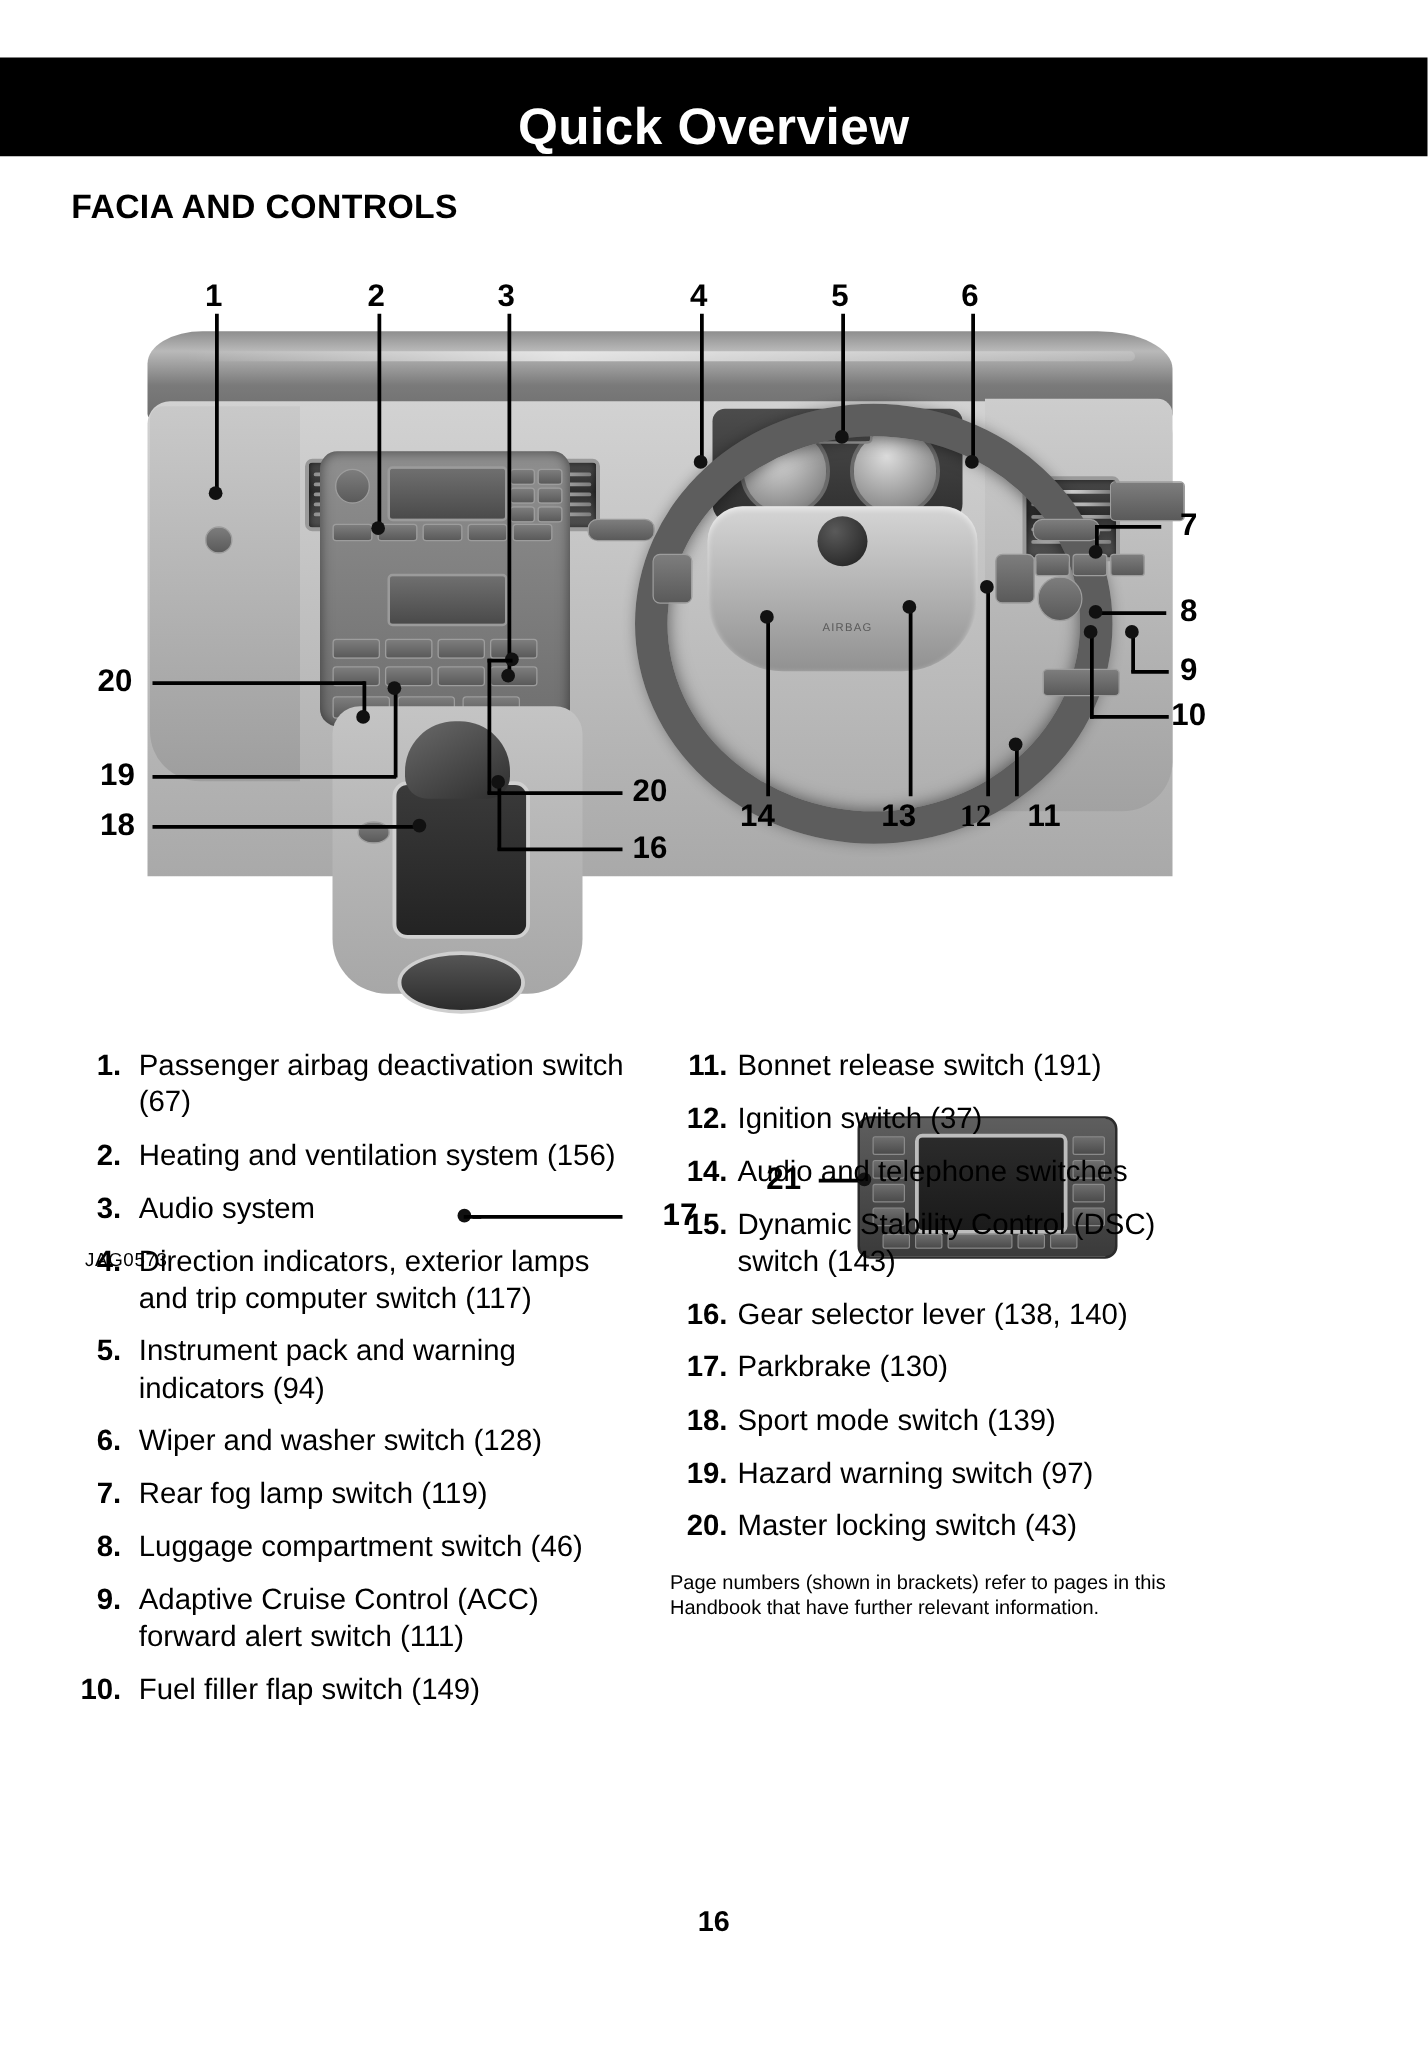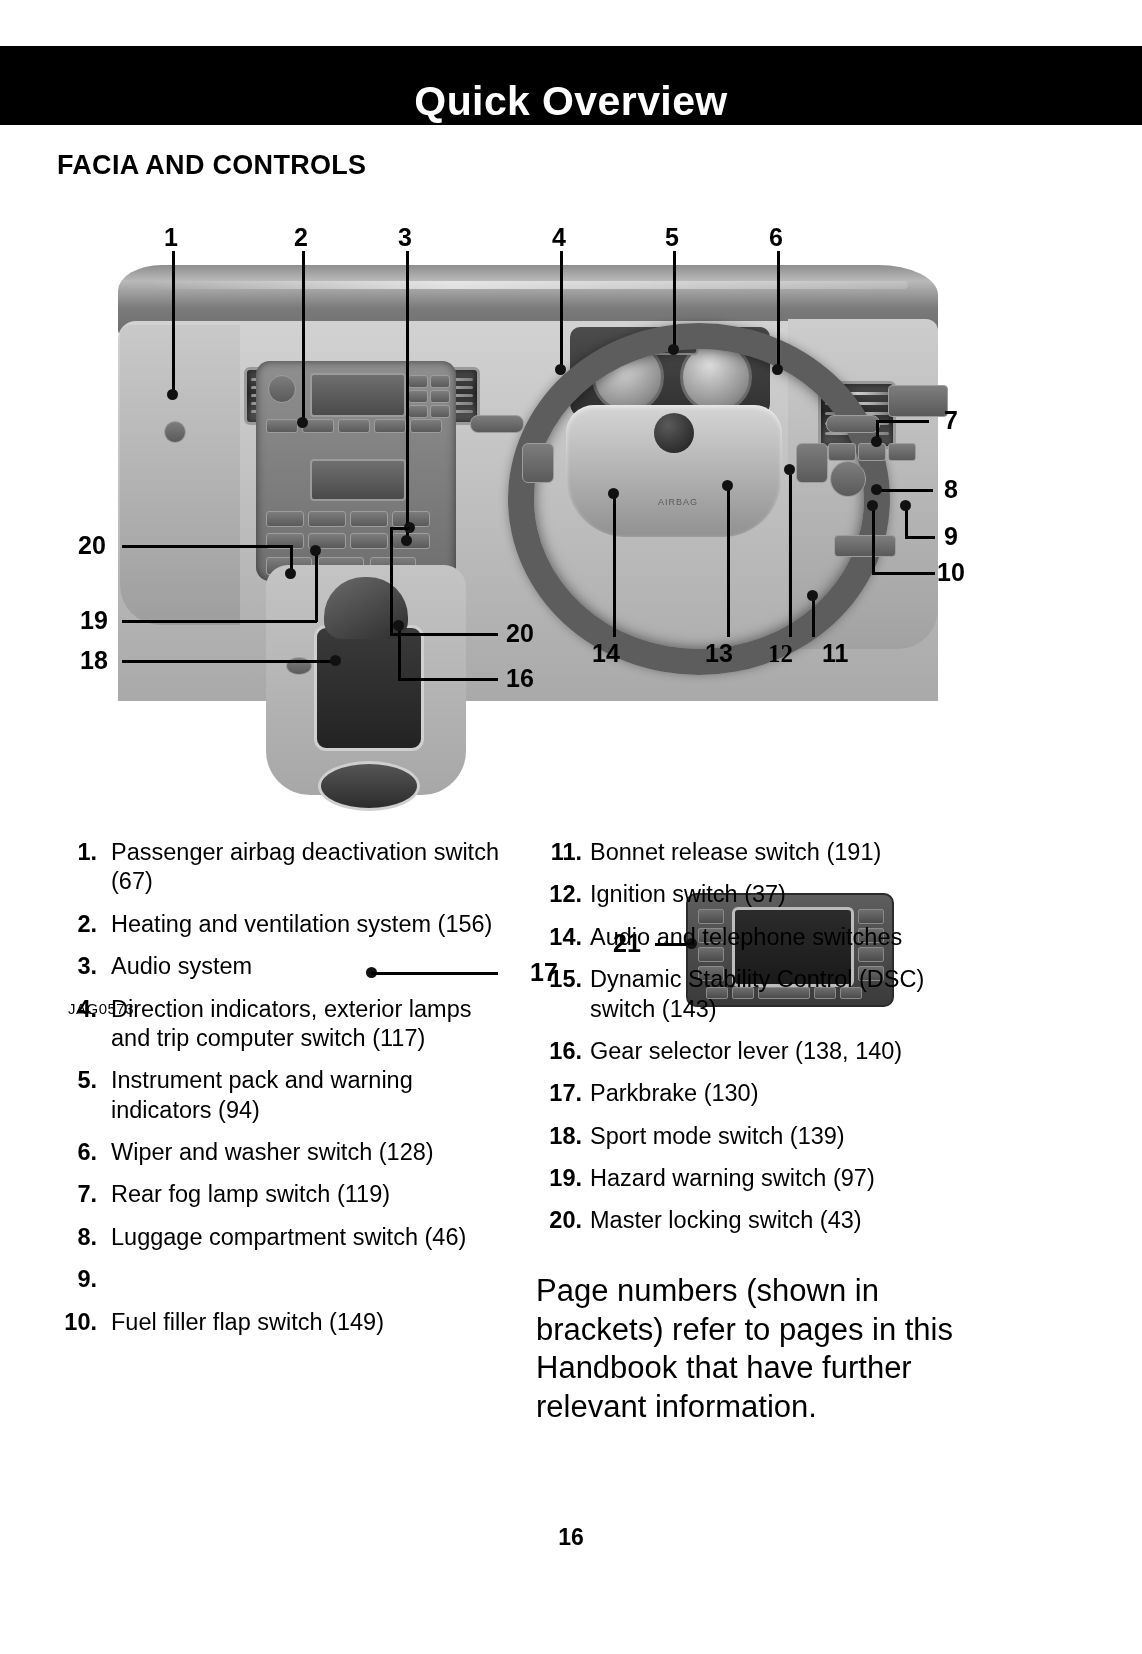--- a/index.html
+++ b/index.html
@@ -253,23 +253,23 @@
   .li-num {
     font-weight: bold;
     flex: 0 0 auto;
     text-align: right;
   }
   .col-left  .li-num { width: 42px; margin-right: 14px; }
   .col-right .li-num { width: 46px; margin-right: 8px; }
   .li-text { flex: 1 1 auto; }
 
   .note {
-    font-size: 31px;
+    font-size: 16px;
     line-height: 1.25;
-    margin-top: 36px;
+    margin-top: 21px;
   }
 
   .page-number {
     position: absolute;
     left: 0;
     top: 1524px;
     width: 1142px;
     text-align: center;
     font-size: 23px;
     font-weight: bold;
@@ -518,20 +518,21 @@
       <li>
         <span class="li-num">7.</span>
         <span class="li-text">Rear fog lamp switch (119)</span>
       </li>
       <li>
         <span class="li-num">8.</span>
         <span class="li-text">Luggage compartment switch (46)</span>
       </li>
       <li>
         <span class="li-num">9.</span>
+        <span class="li-text">Adaptive Cruise Control (ACC) forward alert switch (111)</span>
       </li>
       <li>
         <span class="li-num">10.</span>
         <span class="li-text">Fuel filler flap switch (149)</span>
       </li>
     </ol>
   </div>
 
   <div class="col col-right">
     <ol class="list">

